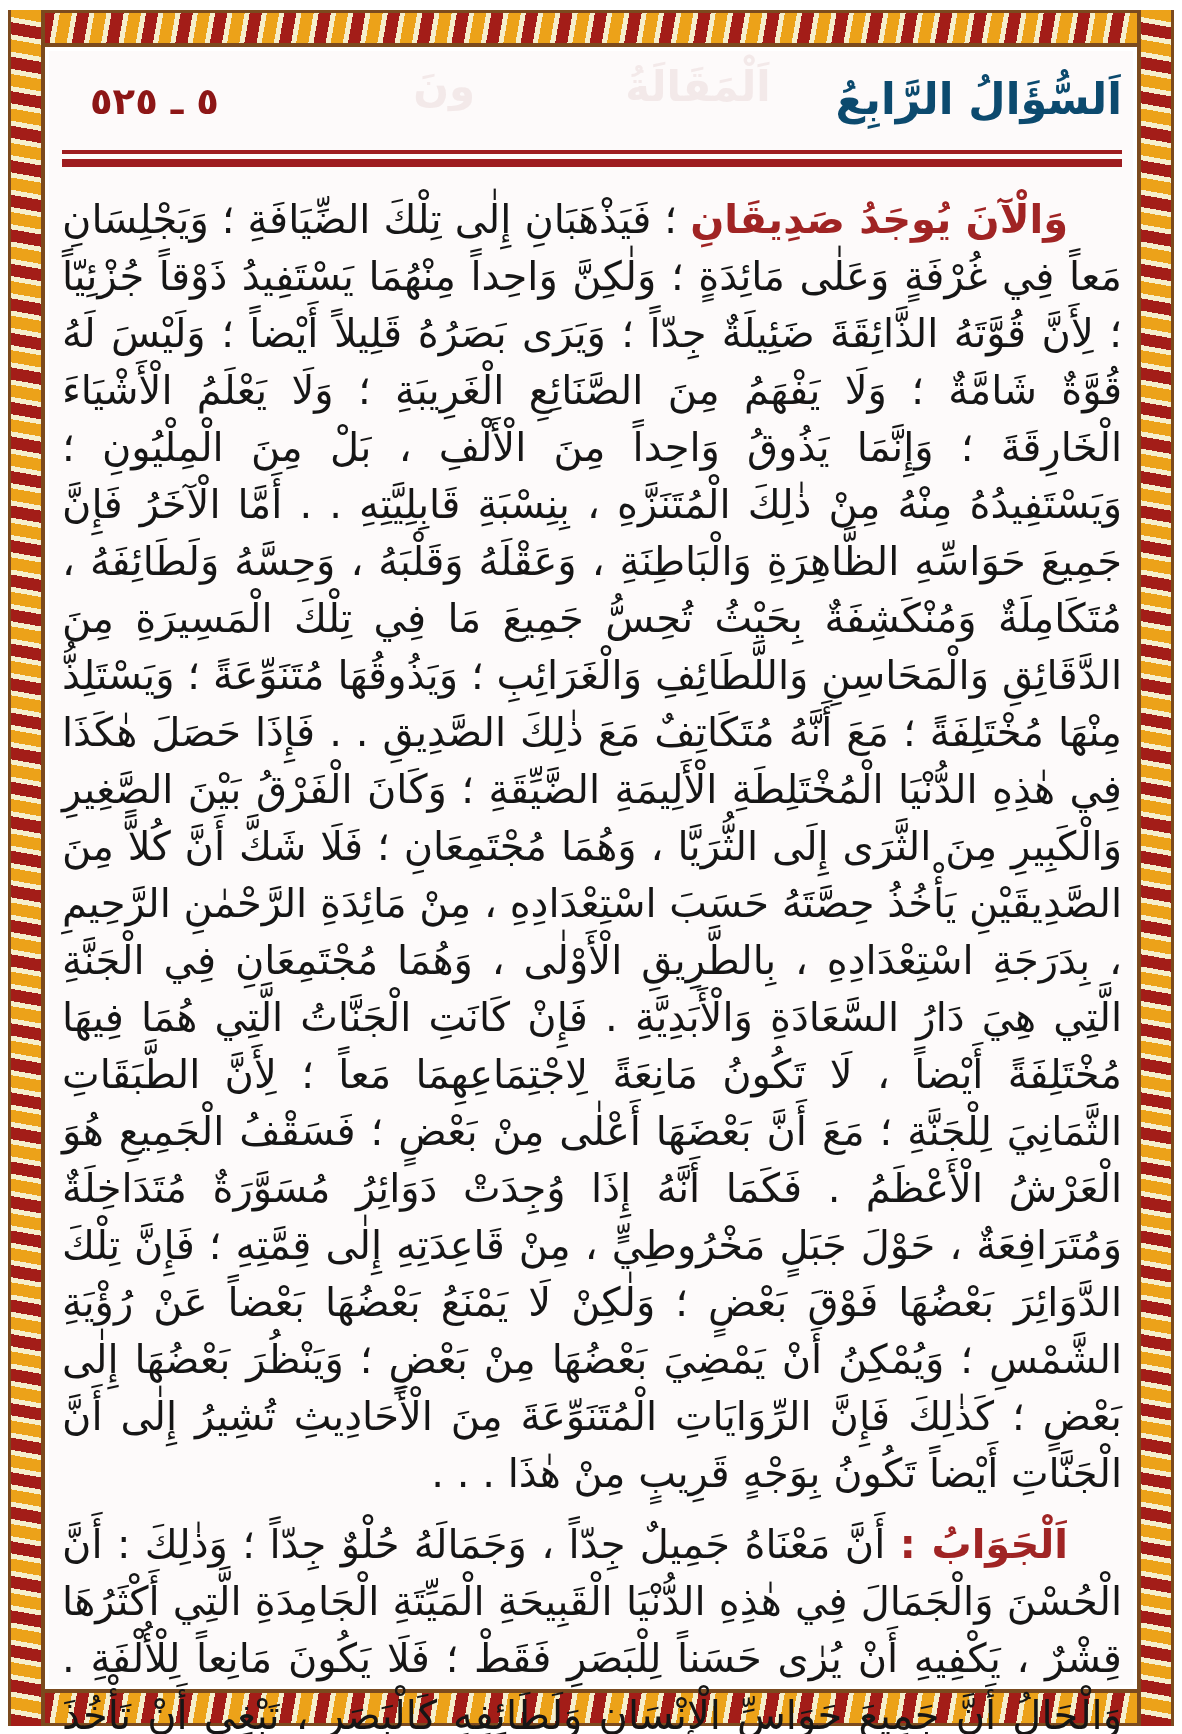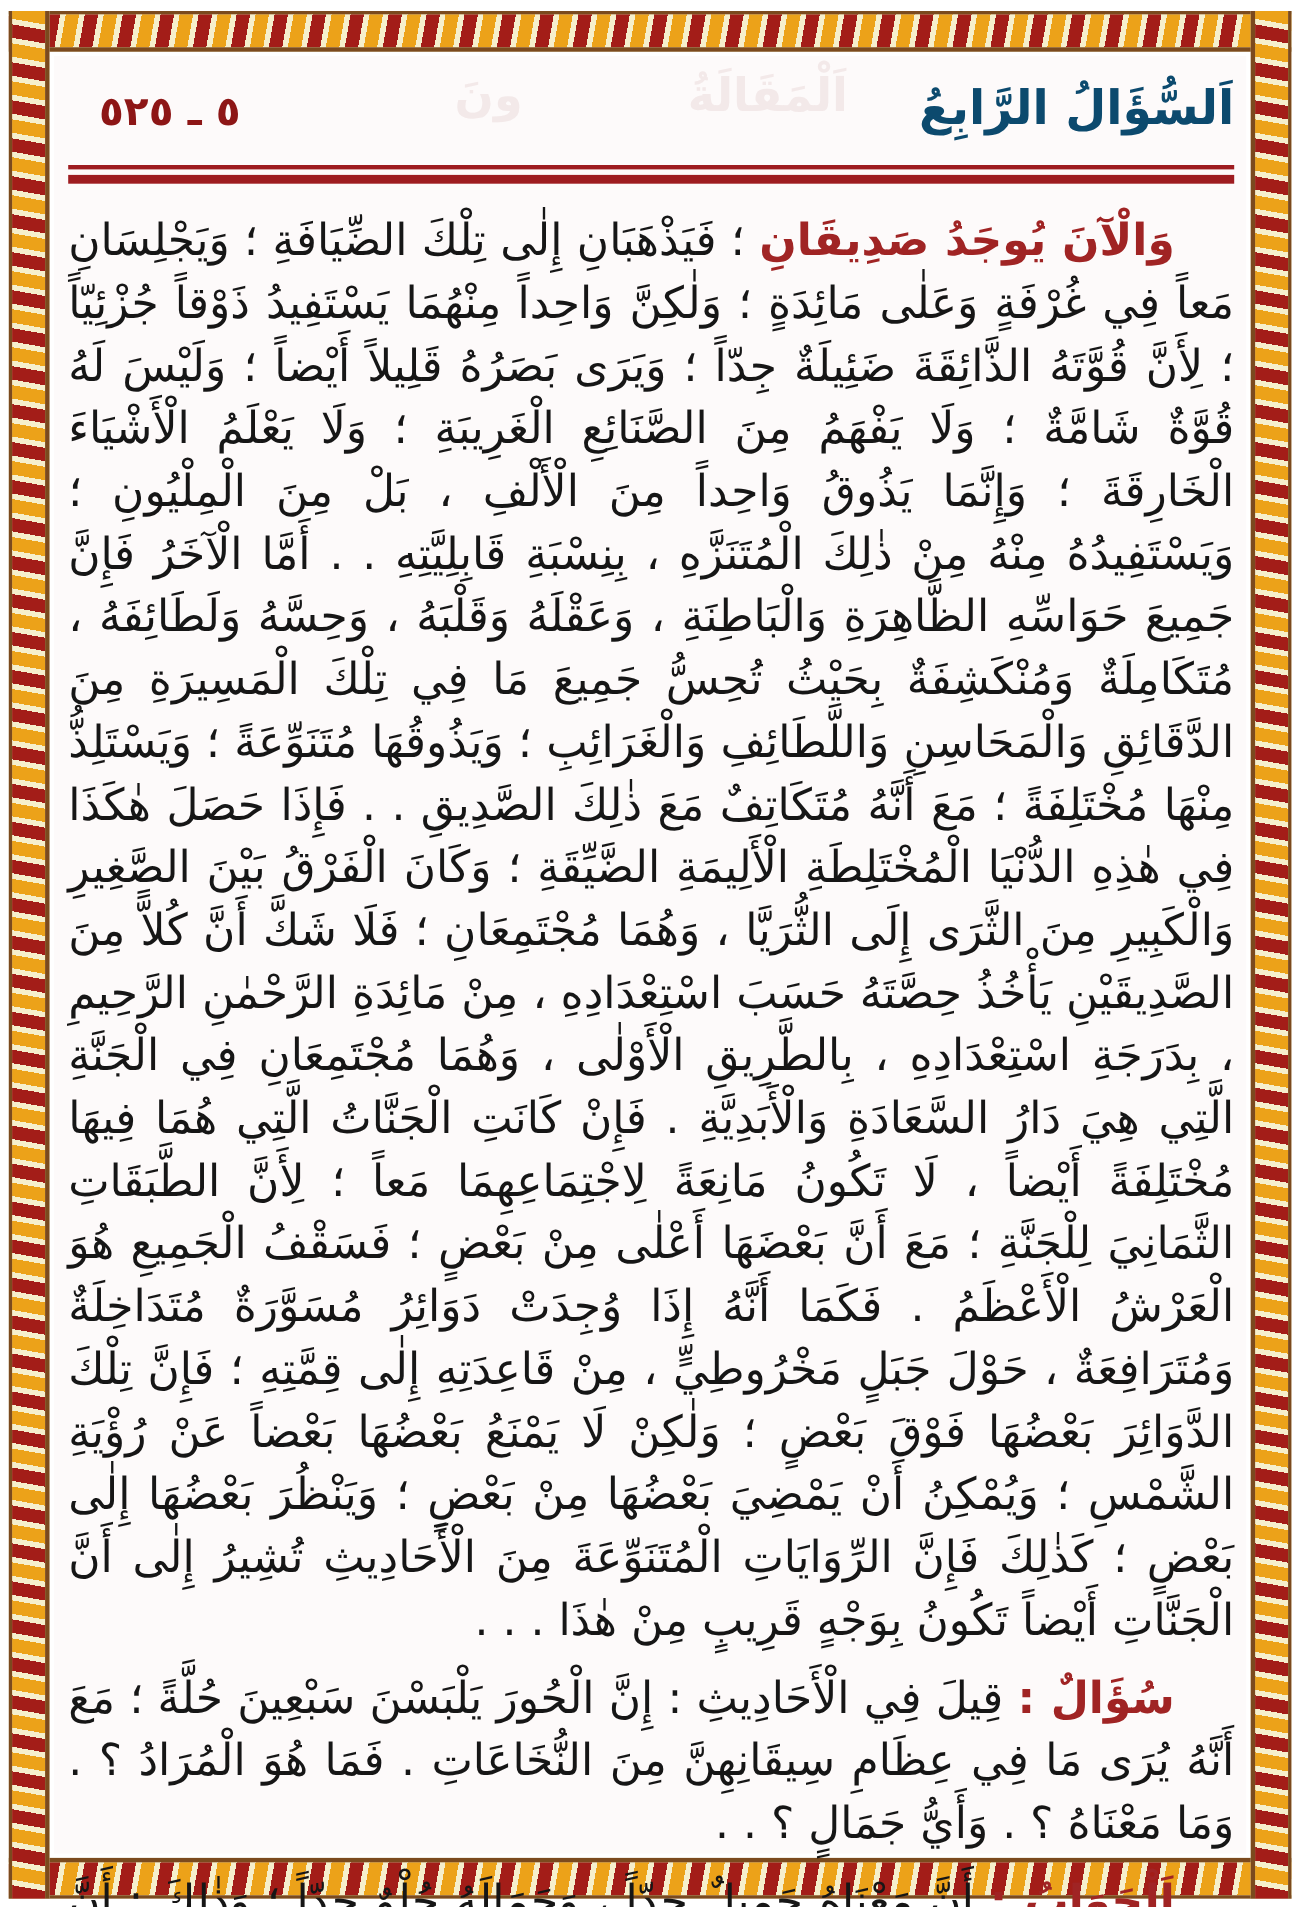--- a/index.html
+++ b/index.html
@@ -92,17 +92,16 @@
     <div class="watermark"><span>اَلْمَقَالَةُ</span><span class="wm-gap"></span><span>ونَ</span></div>
     <div class="page-num">٥ ـ ٥٢٥</div>
     <div class="page-title">اَلسُّؤَالُ الرَّابِعُ</div>
   </div>
 
   <div class="rule-thin"></div>
   <div class="rule-thick"></div>
 
   <div class="body-text">
       <p><span class="lead">وَالْآنَ يُوجَدُ صَدِيقَانِ</span><span> ؛ فَيَذْهَبَانِ إِلٰى تِلْكَ الضِّيَافَةِ ؛ وَيَجْلِسَانِ مَعاً فِي غُرْفَةٍ وَعَلٰى مَائِدَةٍ ؛ وَلٰكِنَّ وَاحِداً مِنْهُمَا يَسْتَفِيدُ ذَوْقاً جُزْئِيّاً ؛ لِأَنَّ قُوَّتَهُ الذَّائِقَةَ ضَئِيلَةٌ جِدّاً ؛ وَيَرَى بَصَرُهُ قَلِيلاً أَيْضاً ؛ وَلَيْسَ لَهُ قُوَّةٌ شَامَّةٌ ؛ وَلَا يَفْهَمُ مِنَ الصَّنَائِعِ الْغَرِيبَةِ ؛ وَلَا يَعْلَمُ الْأَشْيَاءَ الْخَارِقَةَ ؛ وَإِنَّمَا يَذُوقُ وَاحِداً مِنَ الْأَلْفِ ، بَلْ مِنَ الْمِلْيُونِ ؛ وَيَسْتَفِيدُهُ مِنْهُ مِنْ ذٰلِكَ الْمُتَنَزَّهِ ، بِنِسْبَةِ قَابِلِيَّتِهِ . . أَمَّا الْآخَرُ فَإِنَّ جَمِيعَ حَوَاسِّهِ الظَّاهِرَةِ وَالْبَاطِنَةِ ، وَعَقْلَهُ وَقَلْبَهُ ، وَحِسَّهُ وَلَطَائِفَهُ ، مُتَكَامِلَةٌ وَمُنْكَشِفَةٌ بِحَيْثُ تُحِسُّ جَمِيعَ مَا فِي تِلْكَ الْمَسِيرَةِ مِنَ الدَّقَائِقِ وَالْمَحَاسِنِ وَاللَّطَائِفِ وَالْغَرَائِبِ ؛ وَيَذُوقُهَا مُتَنَوِّعَةً ؛ وَيَسْتَلِذُّ مِنْهَا مُخْتَلِفَةً ؛ مَعَ أَنَّهُ مُتَكَاتِفٌ مَعَ ذٰلِكَ الصَّدِيقِ . . فَإِذَا حَصَلَ هٰكَذَا فِي هٰذِهِ الدُّنْيَا الْمُخْتَلِطَةِ الْأَلِيمَةِ الضَّيِّقَةِ ؛ وَكَانَ الْفَرْقُ بَيْنَ الصَّغِيرِ وَالْكَبِيرِ مِنَ الثَّرَى إِلَى الثُّرَيَّا ، وَهُمَا مُجْتَمِعَانِ ؛ فَلَا شَكَّ أَنَّ كُلاًّ مِنَ الصَّدِيقَيْنِ يَأْخُذُ حِصَّتَهُ حَسَبَ اسْتِعْدَادِهِ ، مِنْ مَائِدَةِ الرَّحْمٰنِ الرَّحِيمِ ، بِدَرَجَةِ اسْتِعْدَادِهِ ، بِالطَّرِيقِ الْأَوْلٰى ، وَهُمَا مُجْتَمِعَانِ فِي الْجَنَّةِ الَّتِي هِيَ دَارُ السَّعَادَةِ وَالْأَبَدِيَّةِ . فَإِنْ كَانَتِ الْجَنَّاتُ الَّتِي هُمَا فِيهَا مُخْتَلِفَةً أَيْضاً ، لَا تَكُونُ مَانِعَةً لِاجْتِمَاعِهِمَا مَعاً ؛ لِأَنَّ الطَّبَقَاتِ الثَّمَانِيَ لِلْجَنَّةِ ؛ مَعَ أَنَّ بَعْضَهَا أَعْلٰى مِنْ بَعْضٍ ؛ فَسَقْفُ الْجَمِيعِ هُوَ الْعَرْشُ الْأَعْظَمُ . فَكَمَا أَنَّهُ إِذَا وُجِدَتْ دَوَائِرُ مُسَوَّرَةٌ مُتَدَاخِلَةٌ وَمُتَرَافِعَةٌ ، حَوْلَ جَبَلٍ مَخْرُوطِيٍّ ، مِنْ قَاعِدَتِهِ إِلٰى قِمَّتِهِ ؛ فَإِنَّ تِلْكَ الدَّوَائِرَ بَعْضُهَا فَوْقَ بَعْضٍ ؛ وَلٰكِنْ لَا يَمْنَعُ بَعْضُهَا بَعْضاً عَنْ رُؤْيَةِ الشَّمْسِ ؛ وَيُمْكِنُ أَنْ يَمْضِيَ بَعْضُهَا مِنْ بَعْضٍ ؛ وَيَنْظُرَ بَعْضُهَا إِلٰى بَعْضٍ ؛ كَذٰلِكَ فَإِنَّ الرِّوَايَاتِ الْمُتَنَوِّعَةَ مِنَ الْأَحَادِيثِ تُشِيرُ إِلٰى أَنَّ الْجَنَّاتِ أَيْضاً تَكُونُ بِوَجْهٍ قَرِيبٍ مِنْ هٰذَا . . .</span></p>
-      <p><span class="lead">سُؤَالٌ :</span><span> قِيلَ فِي الْأَحَادِيثِ : إِنَّ الْحُورَ يَلْبَسْنَ سَبْعِينَ حُلَّةً ؛ مَعَ أَنَّهُ يُرَى مَا فِي عِظَامِ سِيقَانِهِنَّ مِنَ النُّخَاعَاتِ . فَمَا هُوَ الْمُرَادُ ؟ . وَمَا مَعْنَاهُ ؟ . وَأَيُّ جَمَالٍ ؟ . .</span></p>
       <p><span class="lead">اَلْجَوَابُ :</span><span> أَنَّ مَعْنَاهُ جَمِيلٌ جِدّاً ، وَجَمَالَهُ حُلْوٌ جِدّاً ؛ وَذٰلِكَ : أَنَّ الْحُسْنَ وَالْجَمَالَ فِي هٰذِهِ الدُّنْيَا الْقَبِيحَةِ الْمَيِّتَةِ الْجَامِدَةِ الَّتِي أَكْثَرُهَا قِشْرٌ ، يَكْفِيهِ أَنْ يُرٰى حَسَناً لِلْبَصَرِ فَقَطْ ؛ فَلَا يَكُونَ مَانِعاً لِلْأُلْفَةِ . وَالْحَالُ أَنَّ جَمِيعَ حَوَاسِّ الْإِنْسَانِ وَلَطَائِفِهِ كَالْبَصَرِ ، تَبْغِي أَنْ تَأْخُذَ فِي</span></p>
     </div>
 
 </div>
 
 </body></html>

